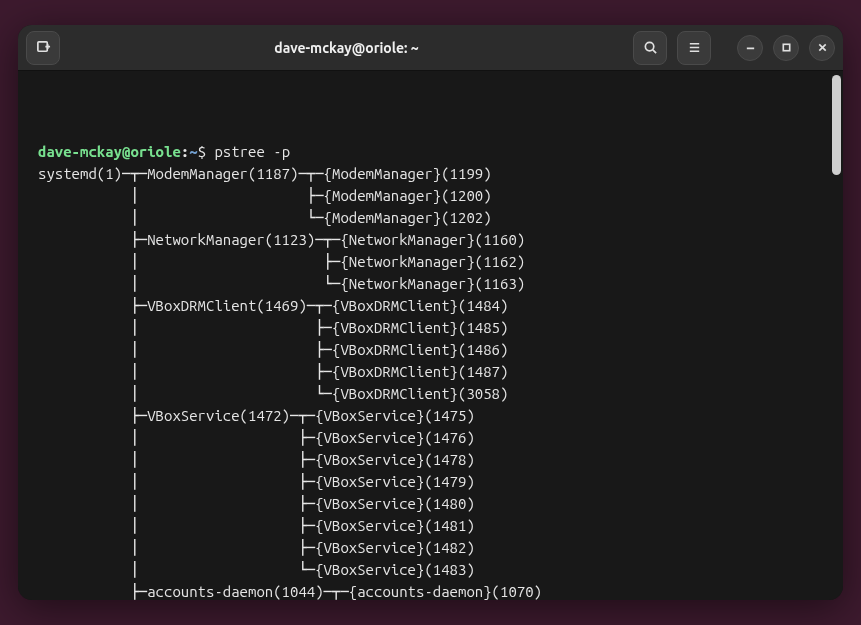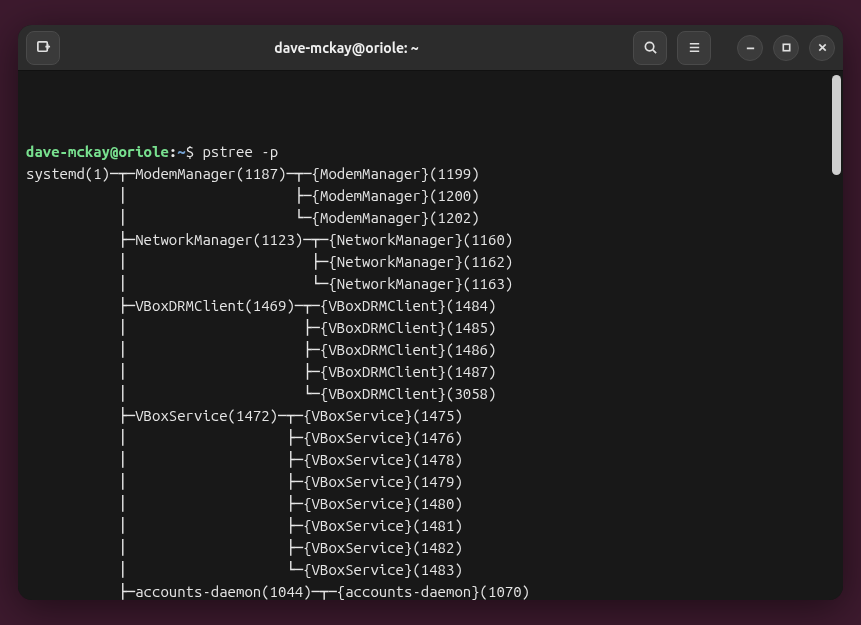--- a/index.html
+++ b/index.html
@@ -56,21 +56,21 @@
       background: #3b3b3b; border: 1px solid #4a4a4a;
     }
     .tb-btn.close { background: #3b3b3b; }
     .tb-btn svg { width: 15px; height: 15px; stroke: #e0e0e0; fill: none; stroke-width: 1.8; }
     .tb-btn.circle svg { width: 11px; height: 11px; }
     .gap6 { width: 6px; }
 
     .terminal {
       flex: 1;
       background: #181818;
-      padding: 4px 8px 4px 8px;
+      padding: 4px 8px 4px 20px;
       color: #e6e6e6;
       font-size: 15px;
       line-height: 22px;
       white-space: pre;
       overflow-y: hidden;
       position: relative;
     }
     .scrollbar {
       position: absolute; right: 2px; top: 4px; width: 9px; height: 100px;
       background: #cfcfcf; border-radius: 5px;

